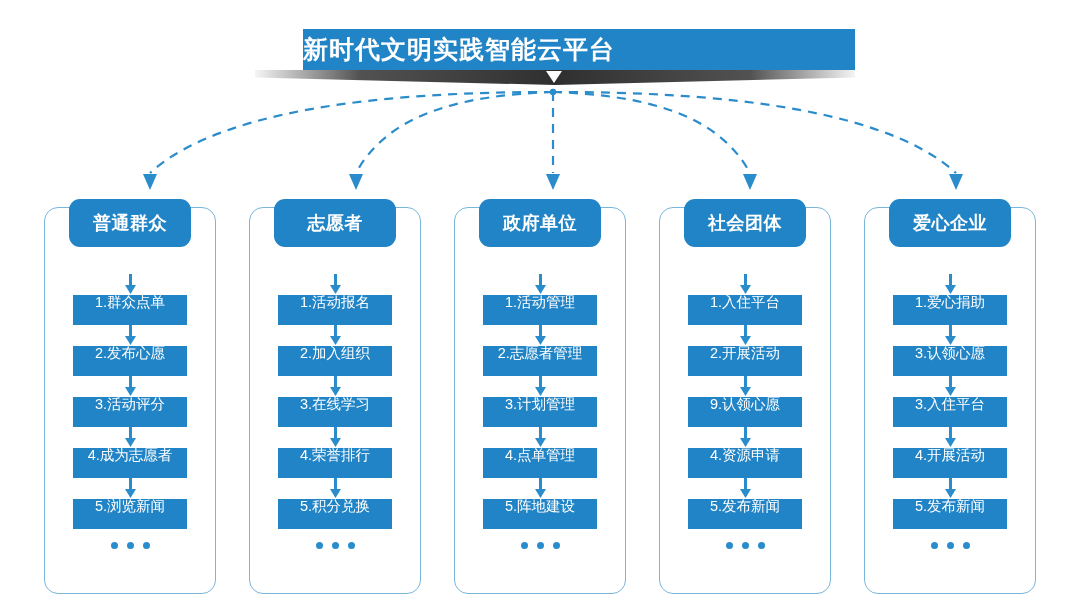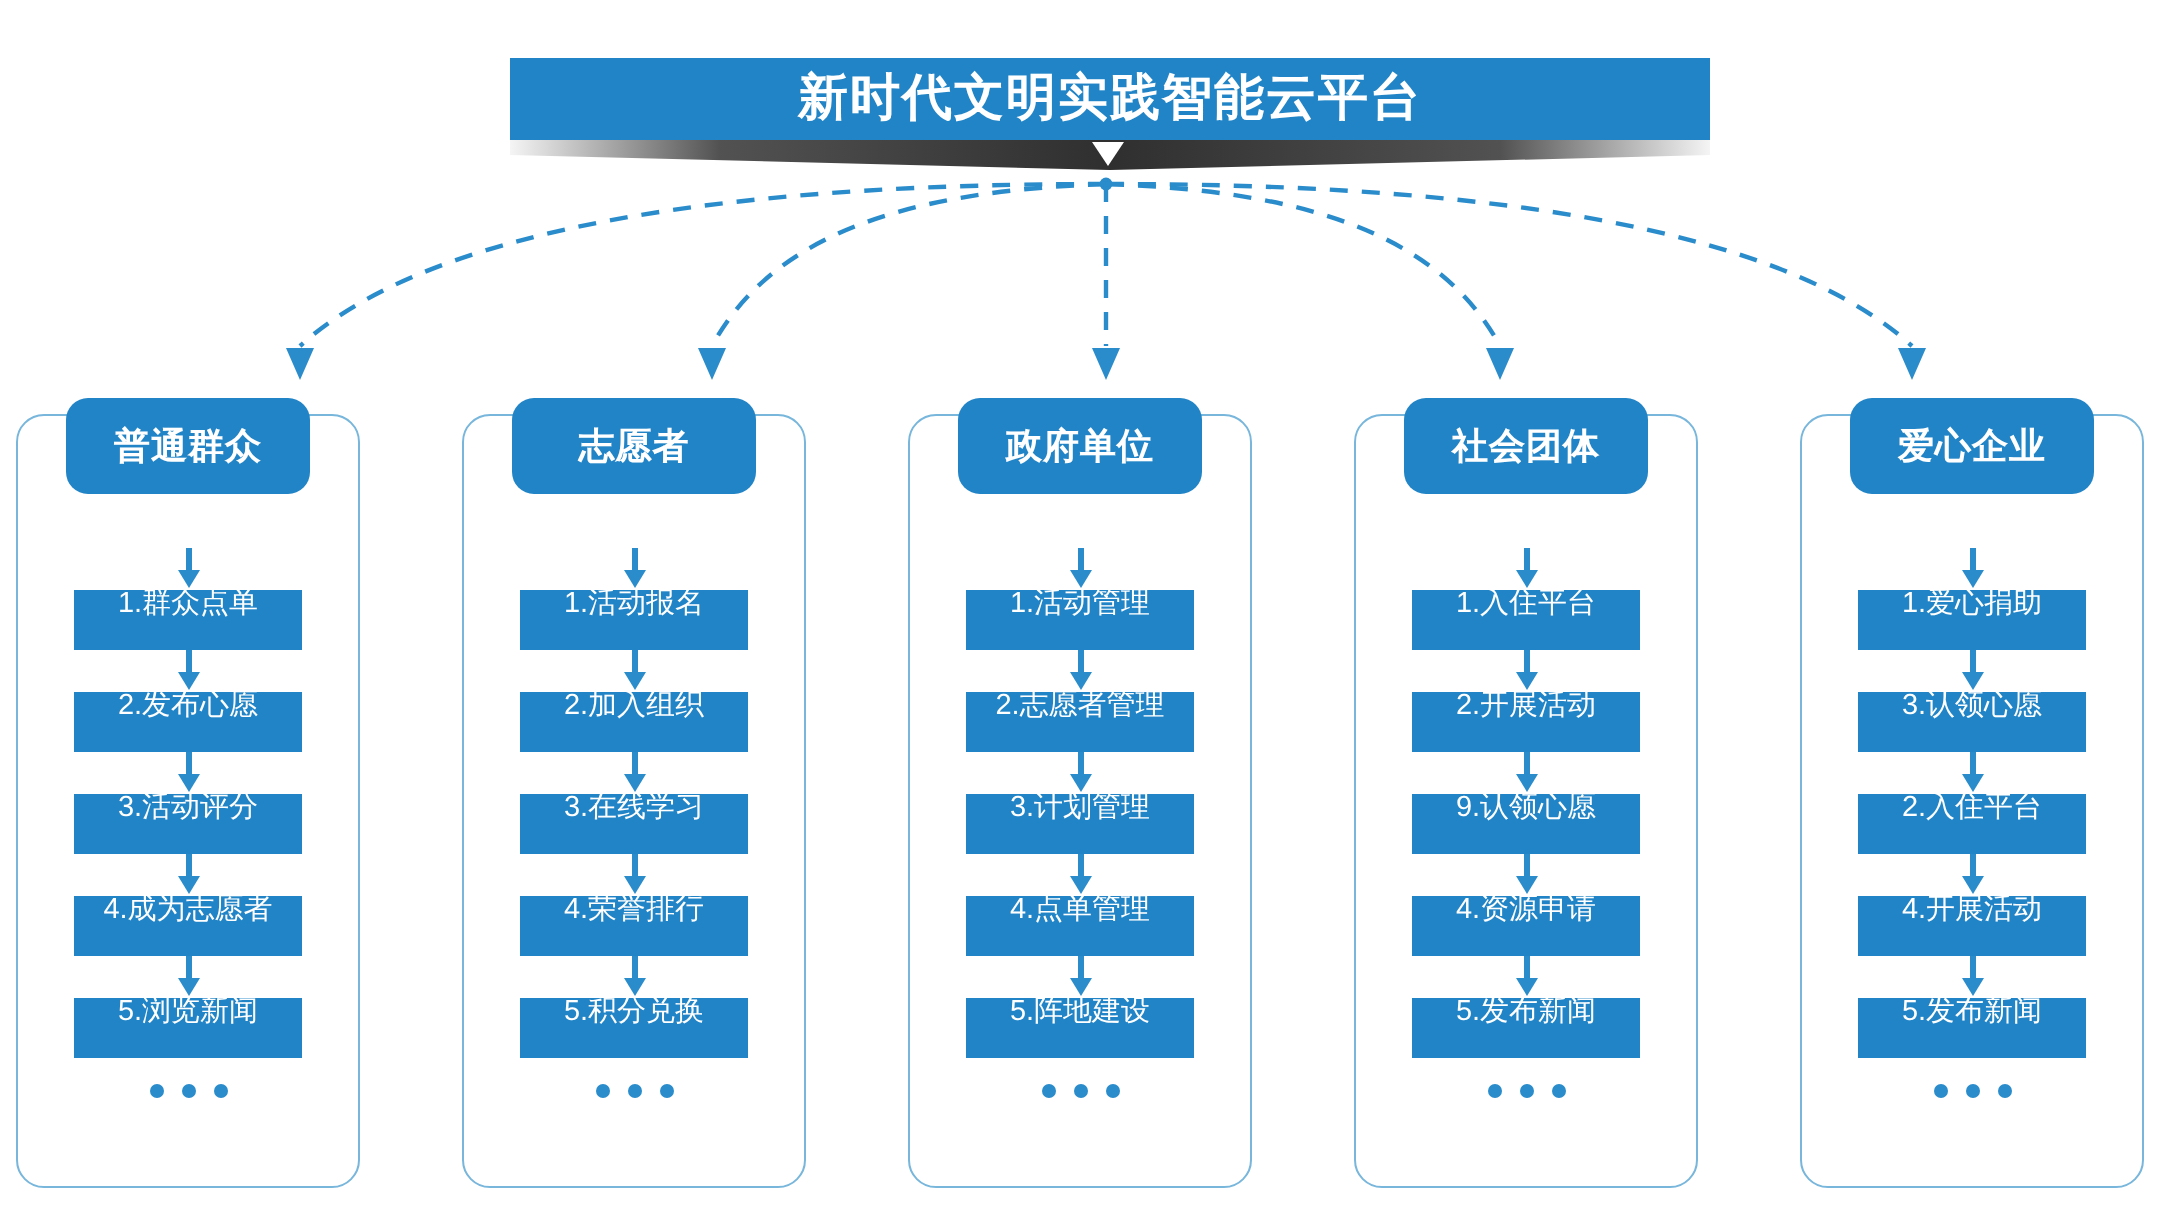--- a/index.html
+++ b/index.html
@@ -26,21 +26,22 @@
     top: 29px;
     width: 600px;
     height: 41px;
   }
   .title-bar {
     position: absolute;
     inset: 0;
     background: #2184c6;
     display: flex;
     align-items: center;
-    justify-content: center;
+    justify-content: flex-start;
+    margin-left: 48px;
   }
   .title-text {
     color: #ffffff;
     font-size: 25px;
     font-weight: bold;
     letter-spacing: 1px;
     line-height: 1;
     white-space: nowrap;
   }
   .ribbon-shadow {
@@ -72,21 +73,21 @@
 
   
   .columns {
     position: absolute;
     left: 0;
     top: 199px;
     width: 1080px;
     height: 395px;
     display: flex;
     justify-content: center;
-    gap: 51px;
+    gap: 33px;
   }
   .column {
     position: relative;
     width: 172px;
     height: 395px;
   }
   .col-frame {
     position: absolute;
     left: 0;
     top: 8px;
@@ -440,21 +441,21 @@
             <polygon points="1,11 12,11 6.5,20" fill="#2a8ccb"></polygon>
           </svg>
           <div class="step-box">
             <span class="step-text">3.认领心愿</span>
           </div>
           <svg class="down-arrow" viewBox="0 0 13 21">
             <rect x="5" y="0" width="3" height="12" fill="#2a8ccb"></rect>
             <polygon points="1,11 12,11 6.5,20" fill="#2a8ccb"></polygon>
           </svg>
           <div class="step-box">
-            <span class="step-text">2.入住平台</span>
+            <span class="step-text">3.入住平台</span>
           </div>
           <svg class="down-arrow" viewBox="0 0 13 21">
             <rect x="5" y="0" width="3" height="12" fill="#2a8ccb"></rect>
             <polygon points="1,11 12,11 6.5,20" fill="#2a8ccb"></polygon>
           </svg>
           <div class="step-box">
             <span class="step-text">4.开展活动</span>
           </div>
           <svg class="down-arrow" viewBox="0 0 13 21">
             <rect x="5" y="0" width="3" height="12" fill="#2a8ccb"></rect>

